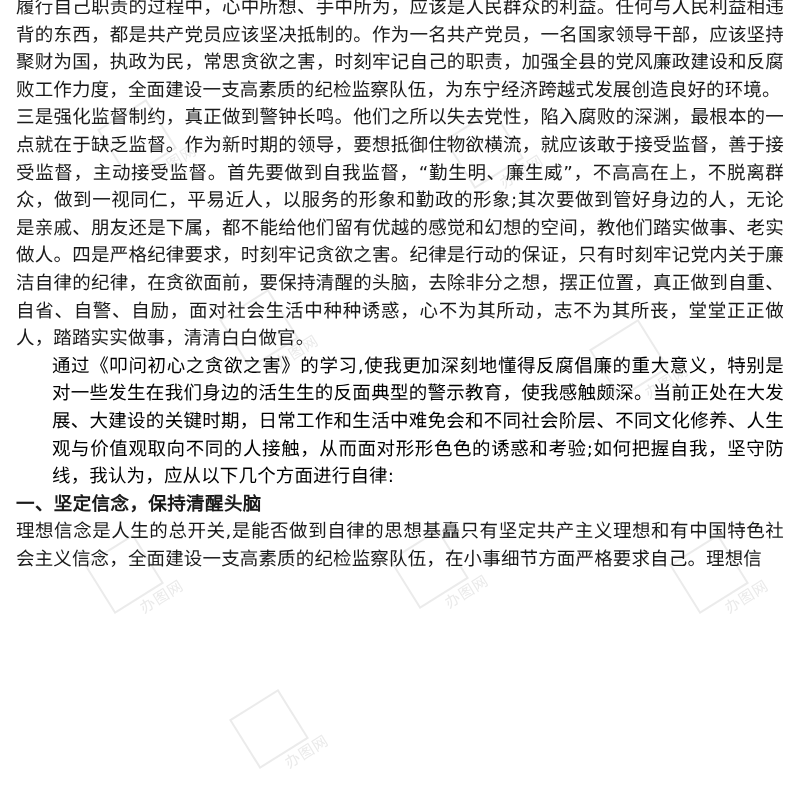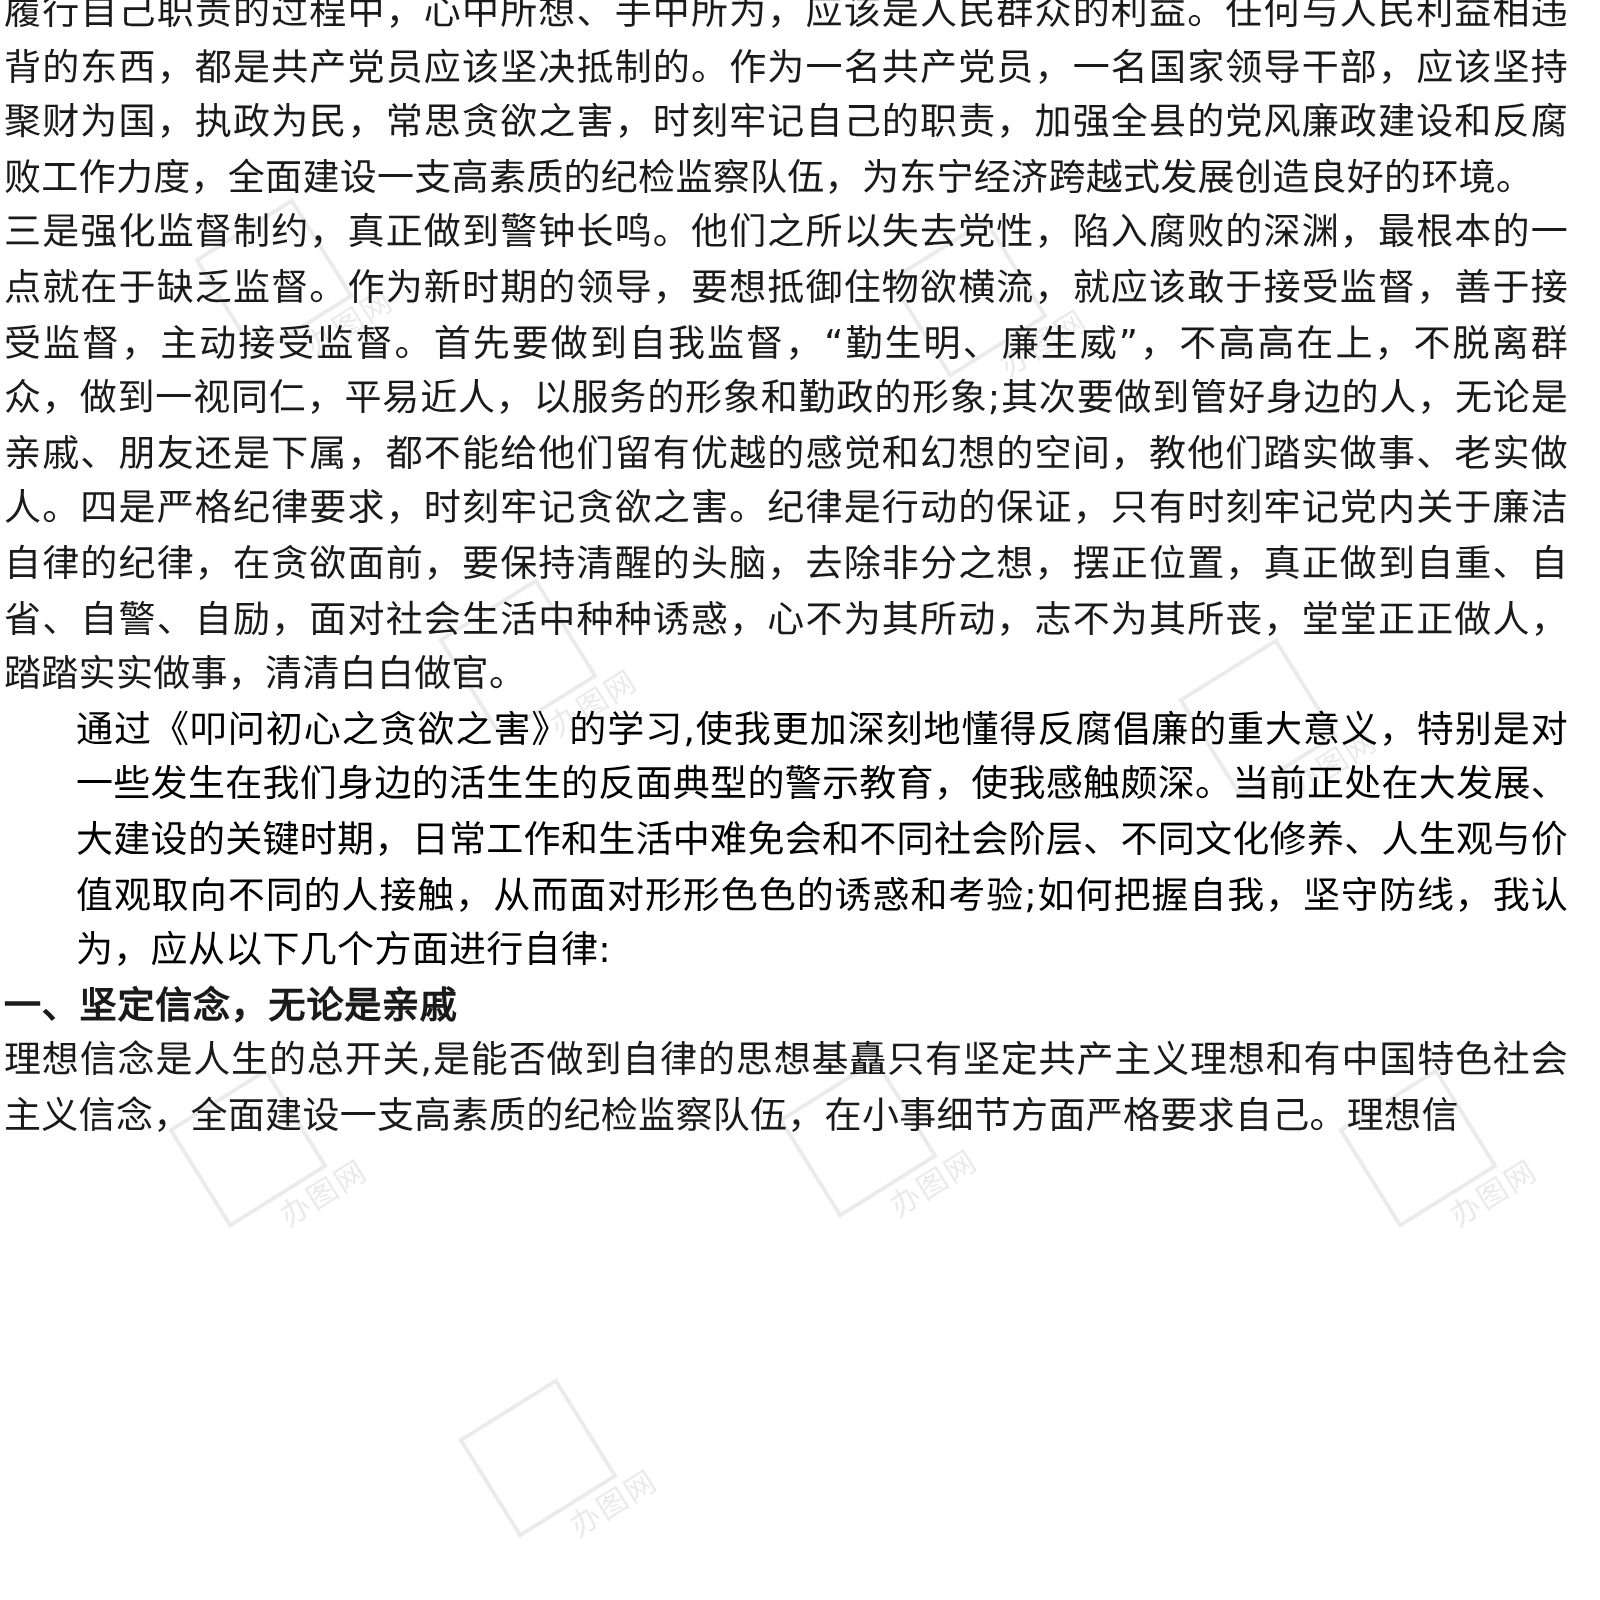--- a/index.html
+++ b/index.html
@@ -44,21 +44,21 @@
     border: 2px solid #ececec;
     transform: rotate(-32deg);
     opacity: .9;
   }
 
   
   #doc-body {
     position: absolute;
     inset: 0;
     z-index: 2;
-    padding: 0 16px 0 2px;
+    padding: 0 16px 0 16px;
     box-sizing: border-box;
   }
 
   .para {
     margin: 0;
     color: #1a1a1a;
     font-size: 18.5px;
     line-height: 27.6px;
     text-align: justify;
     text-justify: inter-ideograph;
@@ -106,17 +106,17 @@
     <div class="wm" style="left: 722px; top: 585px; color: rgb(233, 233, 233);">办图网</div>
 
     <div class="wm-box" style="left: 240px; top: 700px; border-color: rgb(233, 233, 233);"></div>
     <div class="wm" style="left: 282px; top: 740px; color: rgb(233, 233, 233);">办图网</div>
   </div>
 
   <div id="doc-body">
       <p class="para" style="color: rgb(26, 26, 26);">履行自己职责的过程中，心中所想、手中所为，应该是人民群众的利益。任何与人民利益相违背的东西，都是共产党员应该坚决抵制的。作为一名共产党员，一名国家领导干部，应该坚持聚财为国，执政为民，常思贪欲之害，时刻牢记自己的职责，加强全县的党风廉政建设和反腐败工作力度，全面建设一支高素质的纪检监察队伍，为东宁经济跨越式发展创造良好的环境。</p>
       <p class="para" style="color: rgb(26, 26, 26);">三是强化监督制约，真正做到警钟长鸣。他们之所以失去党性，陷入腐败的深渊，最根本的一点就在于缺乏监督。作为新时期的领导，要想抵御住物欲横流，就应该敢于接受监督，善于接受监督，主动接受监督。首先要做到自我监督，“勤生明、廉生威”，不高高在上，不脱离群众，做到一视同仁，平易近人，以服务的形象和勤政的形象;其次要做到管好身边的人，无论是亲戚、朋友还是下属，都不能给他们留有优越的感觉和幻想的空间，教他们踏实做事、老实做人。四是严格纪律要求，时刻牢记贪欲之害。纪律是行动的保证，只有时刻牢记党内关于廉洁自律的纪律，在贪欲面前，要保持清醒的头脑，去除非分之想，摆正位置，真正做到自重、自省、自警、自励，面对社会生活中种种诱惑，心不为其所动，志不为其所丧，堂堂正正做人，踏踏实实做事，清清白白做官。</p>
       <p class="para" style="color: #000000; margin-left: 36px;">通过《叩问初心之贪欲之害》的学习,使我更加深刻地懂得反腐倡廉的重大意义，特别是对一些发生在我们身边的活生生的反面典型的警示教育，使我感触颇深。当前正处在大发展、大建设的关键时期，日常工作和生活中难免会和不同社会阶层、不同文化修养、人生观与价值观取向不同的人接触，从而面对形形色色的诱惑和考验;如何把握自我，坚守防线，我认为，应从以下几个方面进行自律:</p>
-      <p class="para heading" style="color: rgb(26, 26, 26);">一、坚定信念，无论是亲戚</p>
+      <p class="para heading" style="color: rgb(26, 26, 26);">一、坚定信念，保持清醒头脑</p>
       <p class="para" style="color: rgb(26, 26, 26);">理想信念是人生的总开关,是能否做到自律的思想基矗只有坚定共产主义理想和有中国特色社会主义信念，全面建设一支高素质的纪检监察队伍，在小事细节方面严格要求自己。理想信</p>
     </div>
 
 </div>
 
 </body></html>

